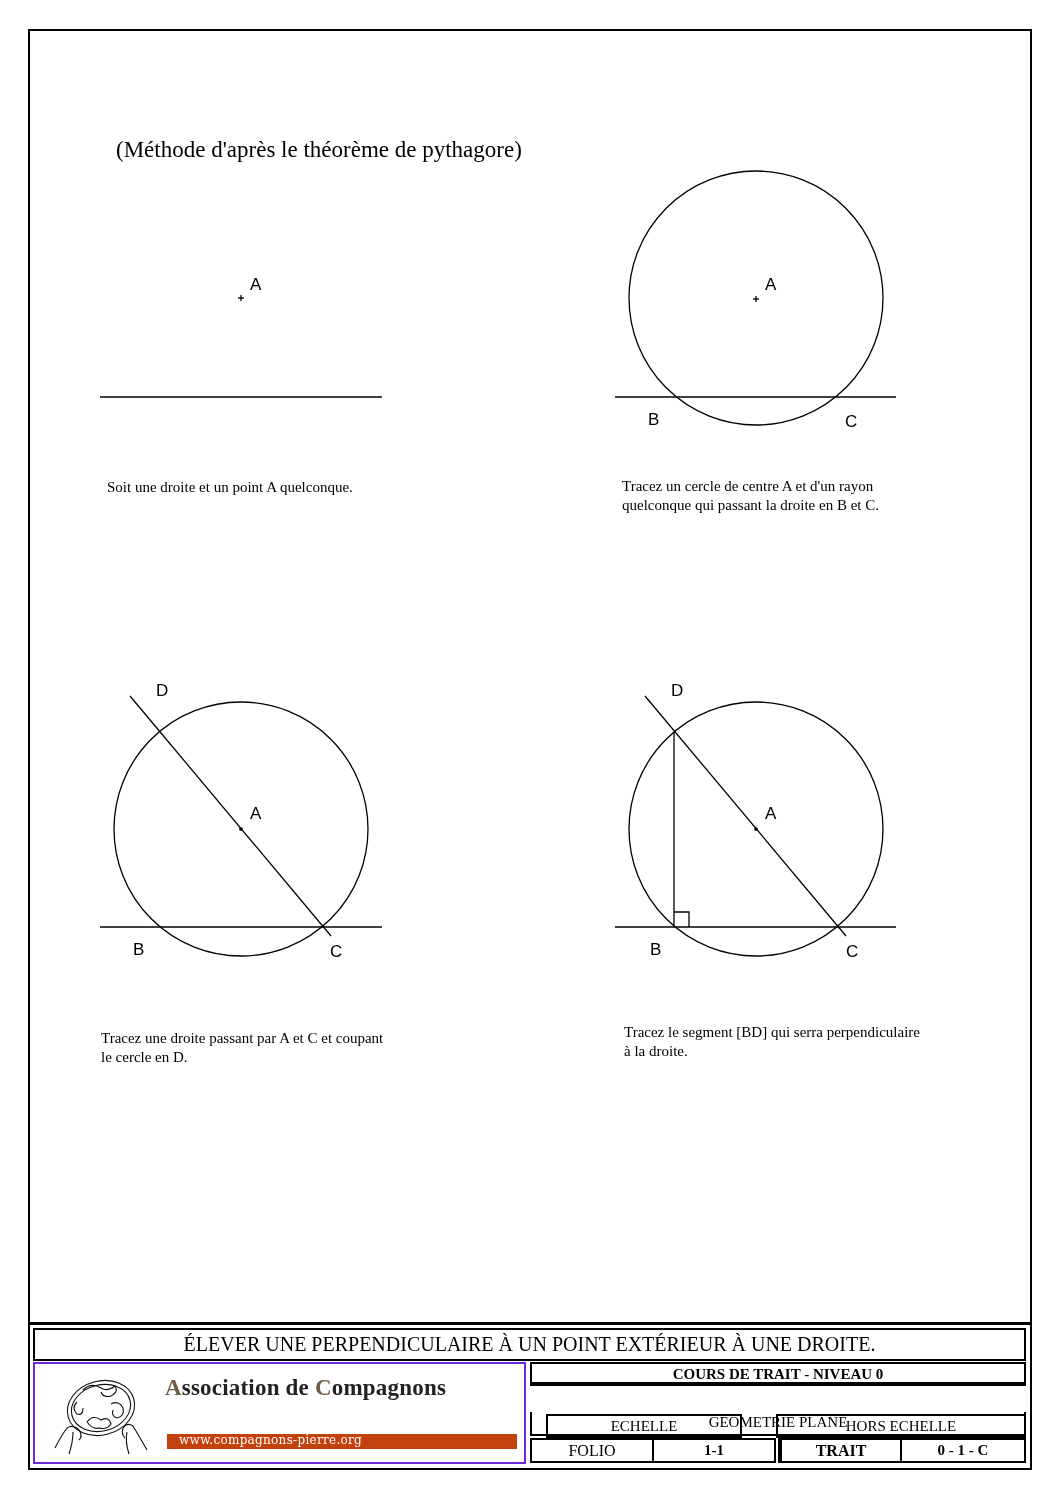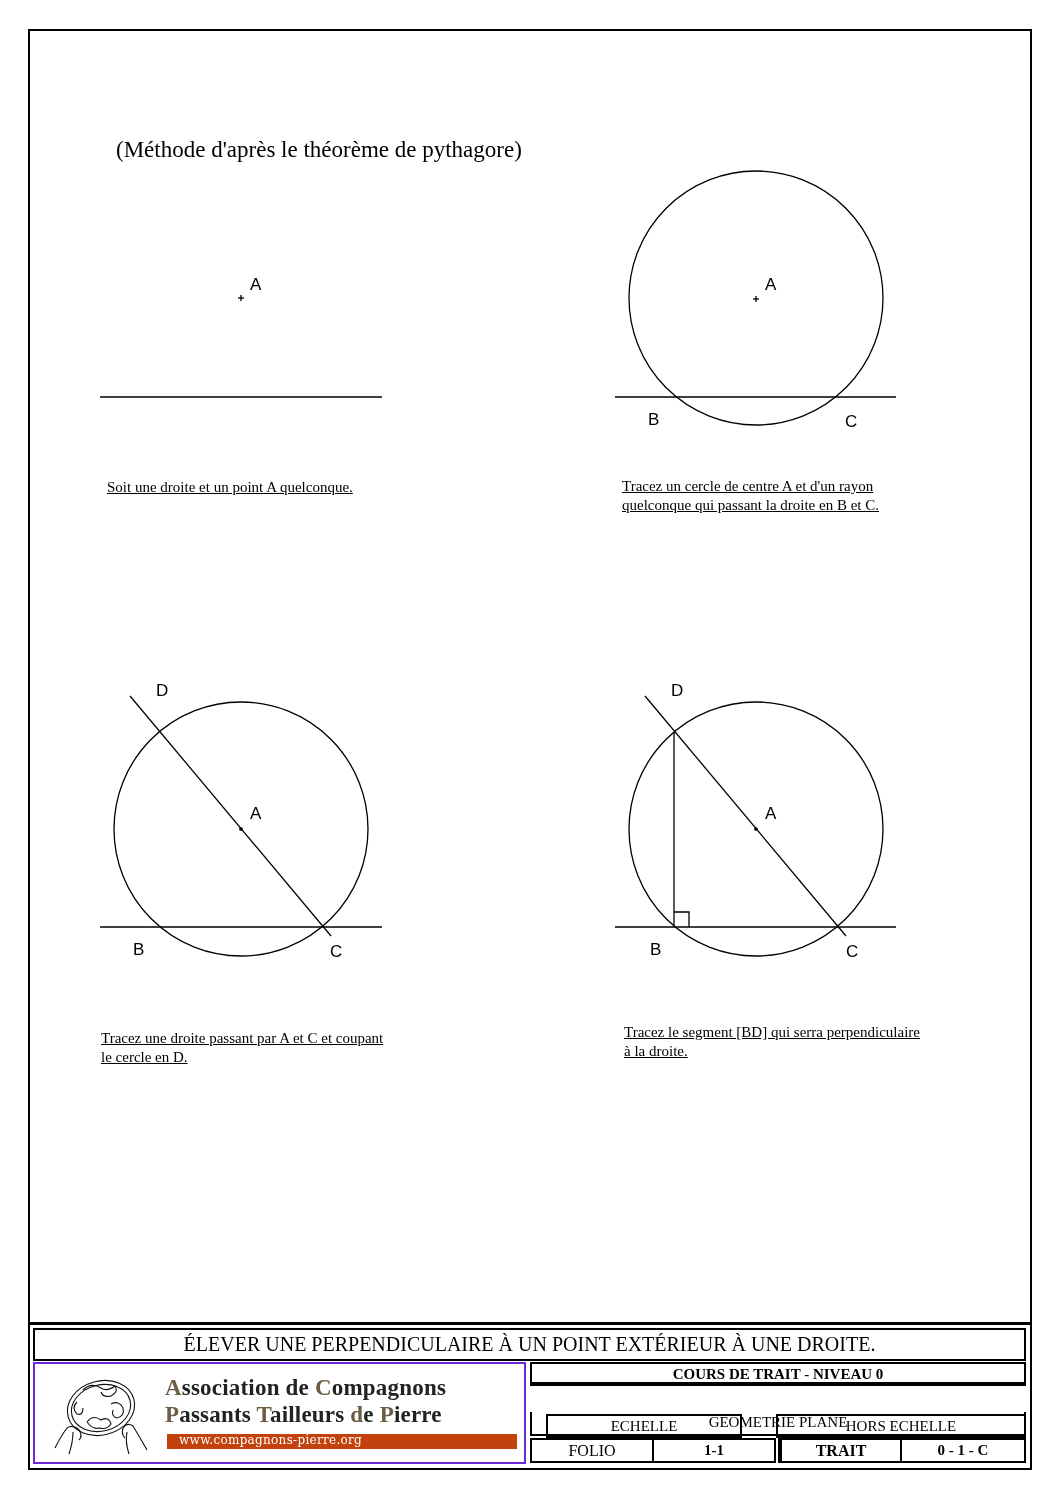--- a/index.html
+++ b/index.html
@@ -4,21 +4,21 @@
 <style>
   html, body { margin:0; padding:0; background:#ffffff; }
   body { width:1058px; height:1497px; position:relative; overflow:hidden;
          font-family:"Liberation Serif", serif; color:#000; }
   .frame { position:absolute; left:28px; top:29px; width:1000px; height:1437px;
            border:2px solid #000; box-sizing:content-box; }
   .subtitle { position:absolute; left:116px; top:137px; font-size:23px;
               font-family:"Liberation Serif", serif; white-space:nowrap; }
   svg.drawing { position:absolute; left:0; top:0; }
   .caption { position:absolute; font-size:15px; line-height:19px;
-             font-family:"Liberation Serif", serif; white-space:pre-line;text-decoration:underline; }
+             font-family:"Liberation Serif", serif; white-space:pre-line; }
   .lbl { font-family:"Liberation Sans", sans-serif; font-size:17px; }
 
   
   .tb-sep { position:absolute; left:28px; top:1322px; width:1002px; height:3px; background:#000; }
   .tb-title { position:absolute; left:33px; top:1328px; width:989px; height:29px;
               border:2px solid #000; text-align:center; font-size:20px; line-height:29px; }
   .tb-logo { position:absolute; left:33px; top:1362px; width:489px; height:98px;
              border:2px solid #6d28d9; }
   .logo-art { position:absolute; left:8px; top:6px; width:128px; height:88px; }
   .assoc { position:absolute; left:130px; top:10px; font-size:23px; font-weight:bold;
@@ -113,21 +113,20 @@
       <path d="M40 20 q8 -8 18 -2 q6 4 14 -2 q4 6 -4 10 q-8 2 -10 -4"></path>
       <path d="M34 32 q-6 6 0 12 q6 2 6 -6"></path>
       <path d="M68 34 q8 -4 12 4 q2 8 -6 10 q-6 -2 -4 -8"></path>
       <path d="M44 52 q6 -8 14 -2 q8 -4 10 4 q-4 6 -12 4 q-6 2 -12 -6"></path>
       <path d="M24 58 q-6 8 -12 20 M30 62 q0 10 -4 22 M24 58 q6 -4 12 2 q4 6 0 10"></path>
       <path d="M90 56 q6 10 14 24 M84 62 q-2 10 2 22 M90 56 q-6 -4 -10 2 q-2 6 2 10"></path>
     </g>
   </svg>
   <div class="assoc">
     <div><span class="cap">A</span><span>ssociation de </span><span class="cap">C</span><span>ompagnons</span></div>
-    <div><span class="cap">P</span><span>assants </span><span class="cap">T</span><span>ailleurs </span><span class="cap">d</span><span>e </span><span class="cap">P</span><span>ierre</span></div>
   </div>
   <div class="url-bar">
     <span>www.compagnons-pierre.org</span>
   </div>
 </div>
 
 <div class="tb-right">
   <div class="cell" style="left:0; top:0; width:496px; height:24px; line-height:20px; font-weight:bold; border-bottom-width:4px;">COURS DE TRAIT - NIVEAU 0</div>
   <div class="cell" style="left:0; top:26px; width:496px; height:24px; line-height:20px; border-top:none;margin-top:24px;">GEOMETRIE PLANE</div>
   <div class="cell" style="left:16px; top:52px; width:196px; height:24px; line-height:20px;">ECHELLE</div>

